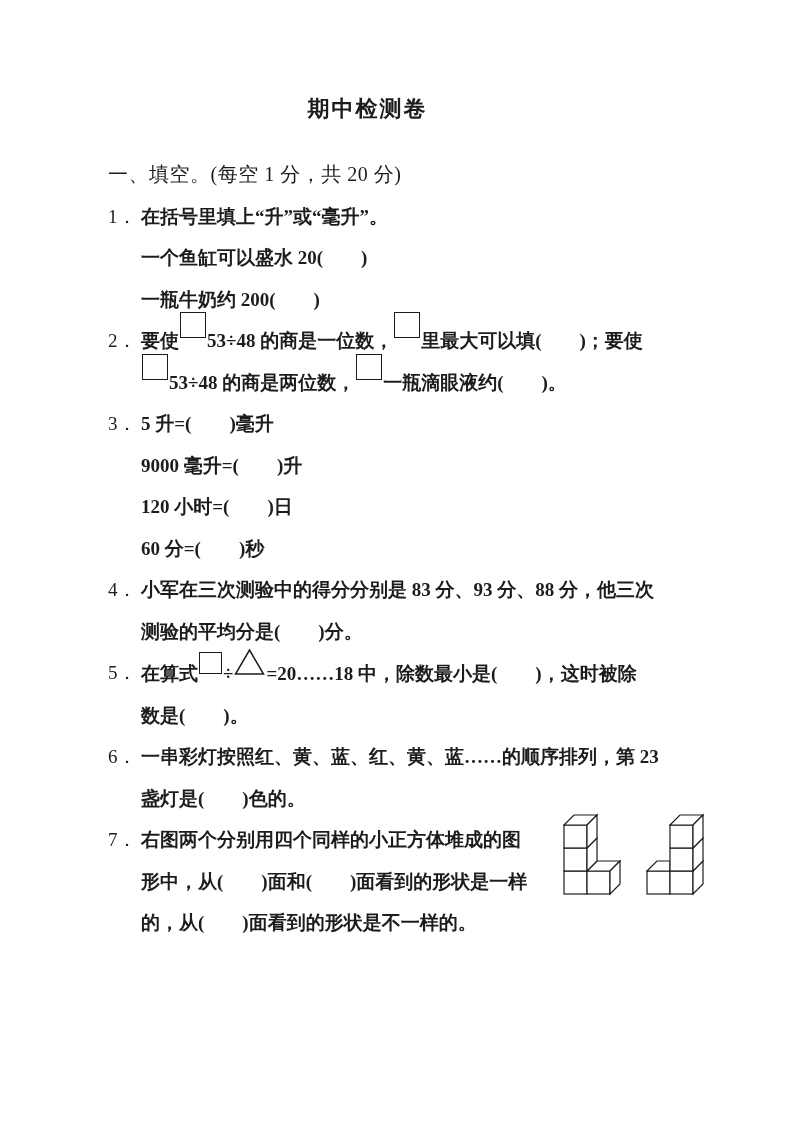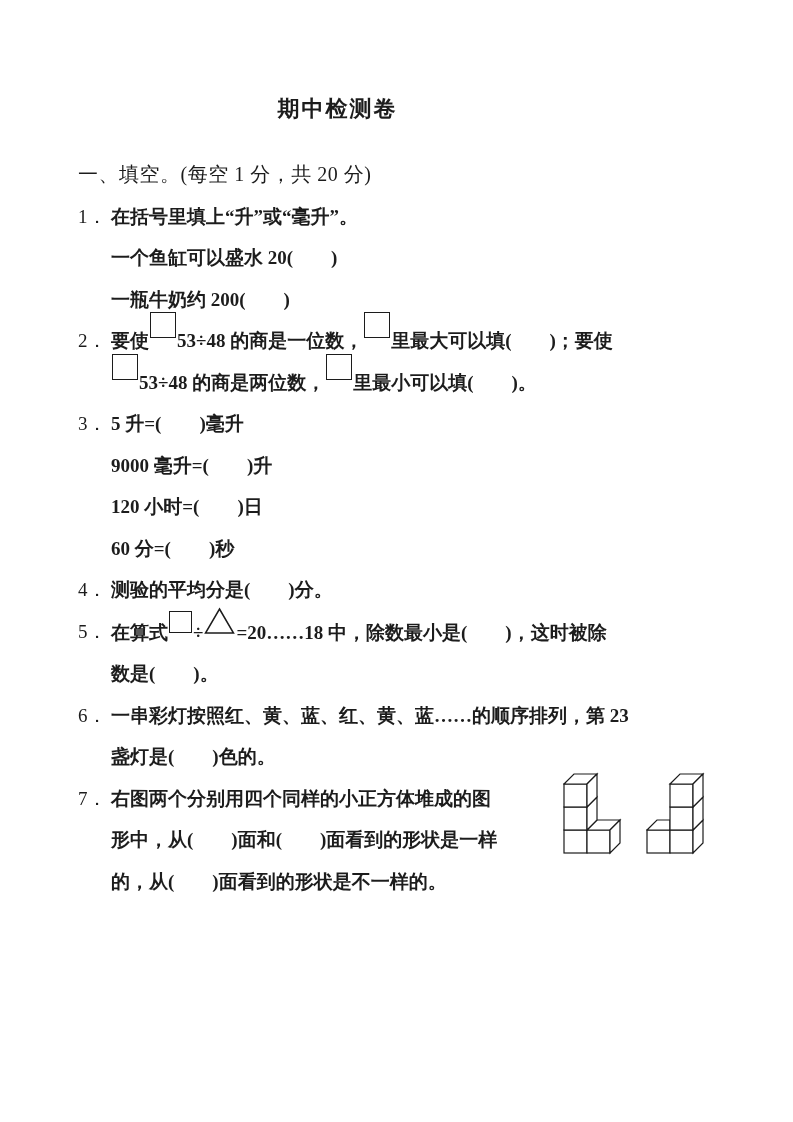--- a/index.html
+++ b/index.html
@@ -3,21 +3,21 @@
 <meta charset="utf-8">
 <style>
   html,body { margin:0; padding:0; background:#ffffff; }
   .page {
     position: relative;
     width: 793px;
     height: 1122px;
     margin: 0 auto;
     background: #ffffff;
     box-sizing: border-box;
-    padding: 94px 86px 0 78px;
+    padding: 94px 86px 0 108px;
     color: #1c1c1c;
     font-family: "Liberation Serif", "DejaVu Serif", serif;
     font-size: 19px;
     line-height: 41.5px;
     overflow: hidden;
   }
   .doc-title {
     width: 793px;
     margin-left: -137px;
     text-align: center;
@@ -73,37 +73,38 @@
       <div class="line">在括号里填上“升”或“毫升”。</div>
       <div class="line">一个鱼缸可以盛水 20(　　)</div>
       <div class="line">一瓶牛奶约 200(　　)</div>
     </div>
   </div>
 
   <div class="q">
     <span class="qnum">2．</span>
     <div class="qc">
       <div class="line"><span>要使</span><span class="sq"></span><span>53÷48 的商是一位数，</span><span class="sq"></span><span>里最大可以填(　　)；要使</span></div>
-      <div class="line"><span class="sq"></span><span>53÷48 的商是两位数，</span><span class="sq"></span><span>里最小可以填(　　)。</span></div>
+      <div class="line"><span class="sq"></span><span>53÷48 的商是两位数，</span><span class="sq"></span><span>一瓶滴眼液约(　　)。</span></div>
     </div>
   </div>
 
   <div class="q">
     <span class="qnum">3．</span>
     <div class="qc">
       <div class="line">5 升=(　　)毫升</div>
       <div class="line">9000 毫升=(　　)升</div>
       <div class="line">120 小时=(　　)日</div>
       <div class="line">60 分=(　　)秒</div>
     </div>
   </div>
 
   <div class="q">
     <span class="qnum">4．</span>
     <div class="qc">
+      <div class="line">小军在三次测验中的得分分别是 83 分、93 分、88 分，他三次</div>
       <div class="line">测验的平均分是(　　)分。</div>
     </div>
   </div>
 
   <div class="q">
     <span class="qnum">5．</span>
     <div class="qc">
       <div class="line"><span>在算式</span><span class="sq sm"></span><span>÷</span><svg class="tri" width="31" height="28" viewBox="0 0 31 28">
             <polygon points="15.5,2 29.5,26 1.5,26" fill="#ffffff" stroke="#1c1c1c" stroke-width="1.5"></polygon>
           </svg><span>=20……18 中，除数最小是(　　)，这时被除</span></div>

